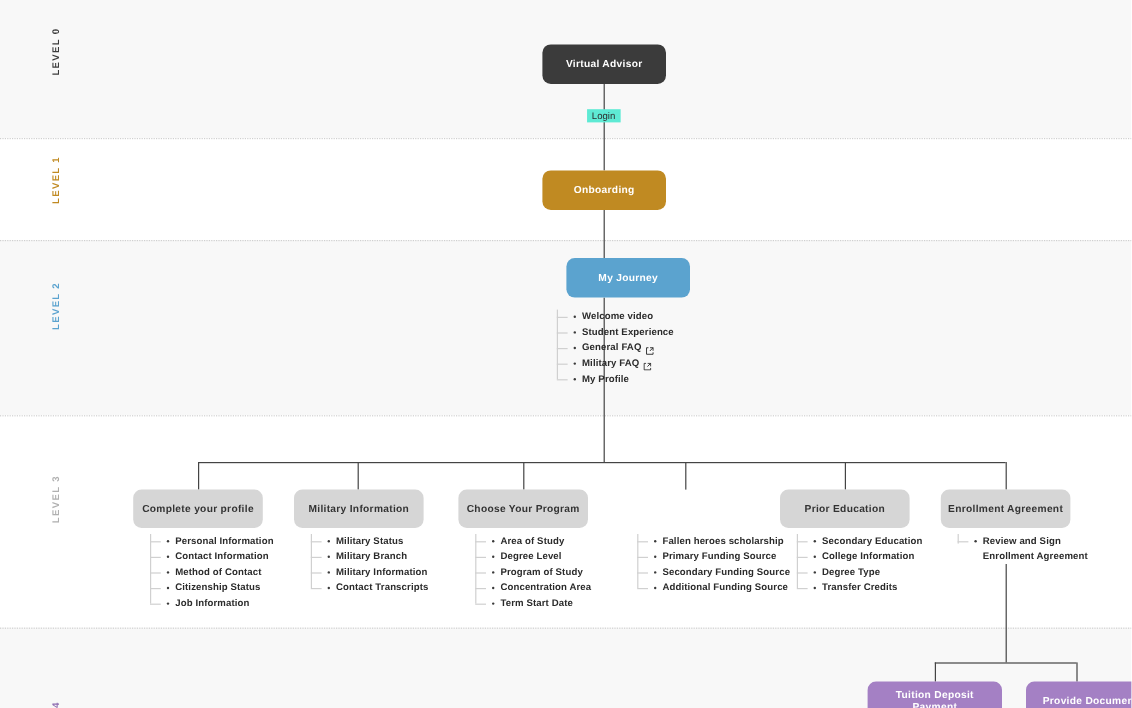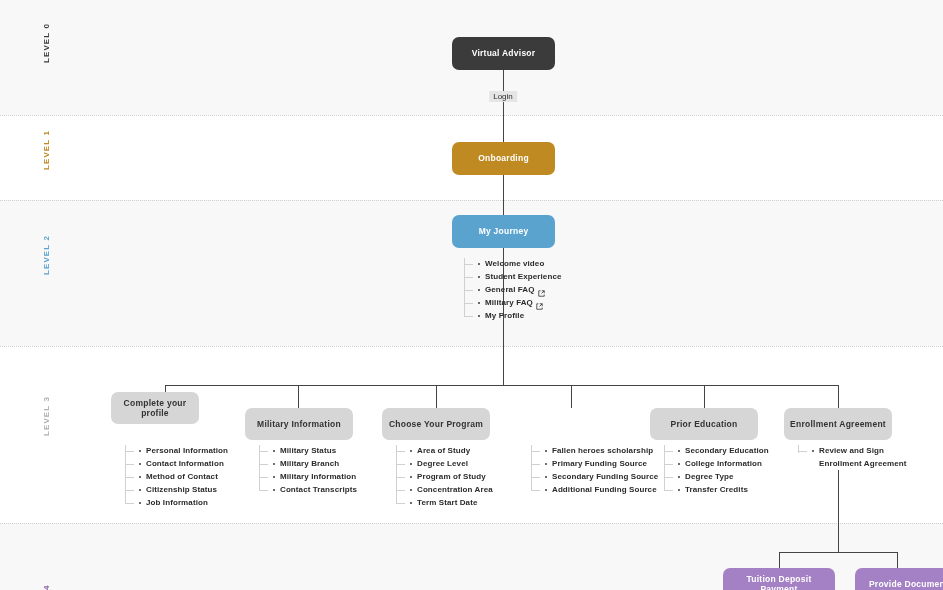--- a/index.html
+++ b/index.html
@@ -78,21 +78,21 @@
   .hline {
     position: absolute;
     height: 0;
     border-top: 1.3px solid #444444;
     z-index: 1;
   }
   .edge-label {
     position: absolute;
     font-size: 8px;
     color: #2d2d2d;
-    background: #e5e5e5;
+    background: #5eead4;
     padding: 1px 4px;
     white-space: nowrap;
     transform: translateX(-50%);
     z-index: 3;
   }
 
   
   .bullets {
     position: absolute;
     z-index: 3;
@@ -192,23 +192,23 @@
 
   <div class="vline" style="left:838px;top:470px;height:82px;"></div>
   <div class="hline" style="left:779px;top:552px;width:118px;"></div>
   <div class="vline" style="left:779px;top:552px;height:16px;"></div>
   <div class="vline" style="left:897px;top:552px;height:16px;"></div>
 
   <div class="node root" style="left:452px;top:37px;width:103px;height:33px;">Virtual Advisor</div>
 
   <div class="node amber" style="left:452px;top:142px;width:103px;height:33px;">Onboarding</div>
 
-  <div class="node blue" style="left:452px;top:215px;width:103px;height:33px;">My Journey</div>
-
-  <div class="node grey" style="left:111px;top:392px;width:88px;height:32px;">Complete your profile</div>
+  <div class="node blue" style="left:472px;top:215px;width:103px;height:33px;">My Journey</div>
+
+  <div class="node grey" style="left:111px;top:408px;width:108px;height:32px;">Complete your profile</div>
   <div class="node grey" style="left:245px;top:408px;width:108px;height:32px;">Military Information</div>
   <div class="node grey" style="left:382px;top:408px;width:108px;height:32px;">Choose Your Program</div>
   <div class="node grey" style="left:650px;top:408px;width:108px;height:32px;">Prior Education</div>
   <div class="node grey" style="left:784px;top:408px;width:108px;height:32px;">Enrollment Agreement</div>
 
   <div class="node purple" style="left:723px;top:568px;width:112px;height:32px;">Tuition Deposit Payment</div>
   <div class="node purple" style="left:855px;top:568px;width:112px;height:32px;">Provide Documents</div>
 
   <div class="bullets" style="left:464px;top:258px;">
     <div class="spine" style="height:58px;"></div>

